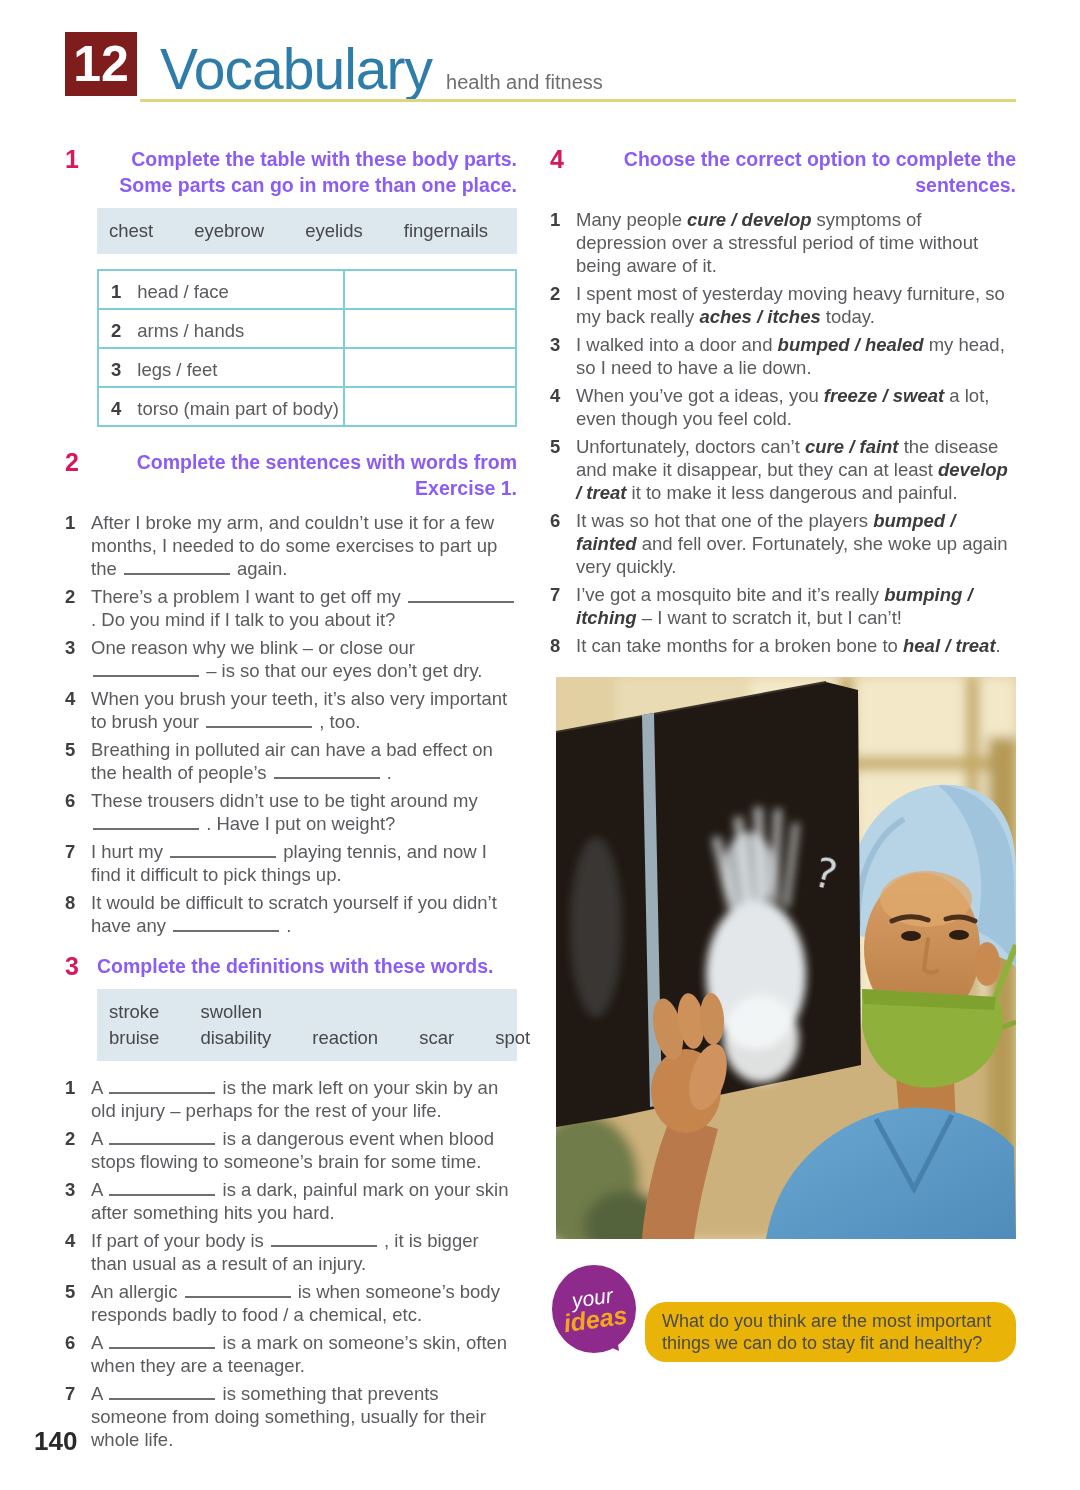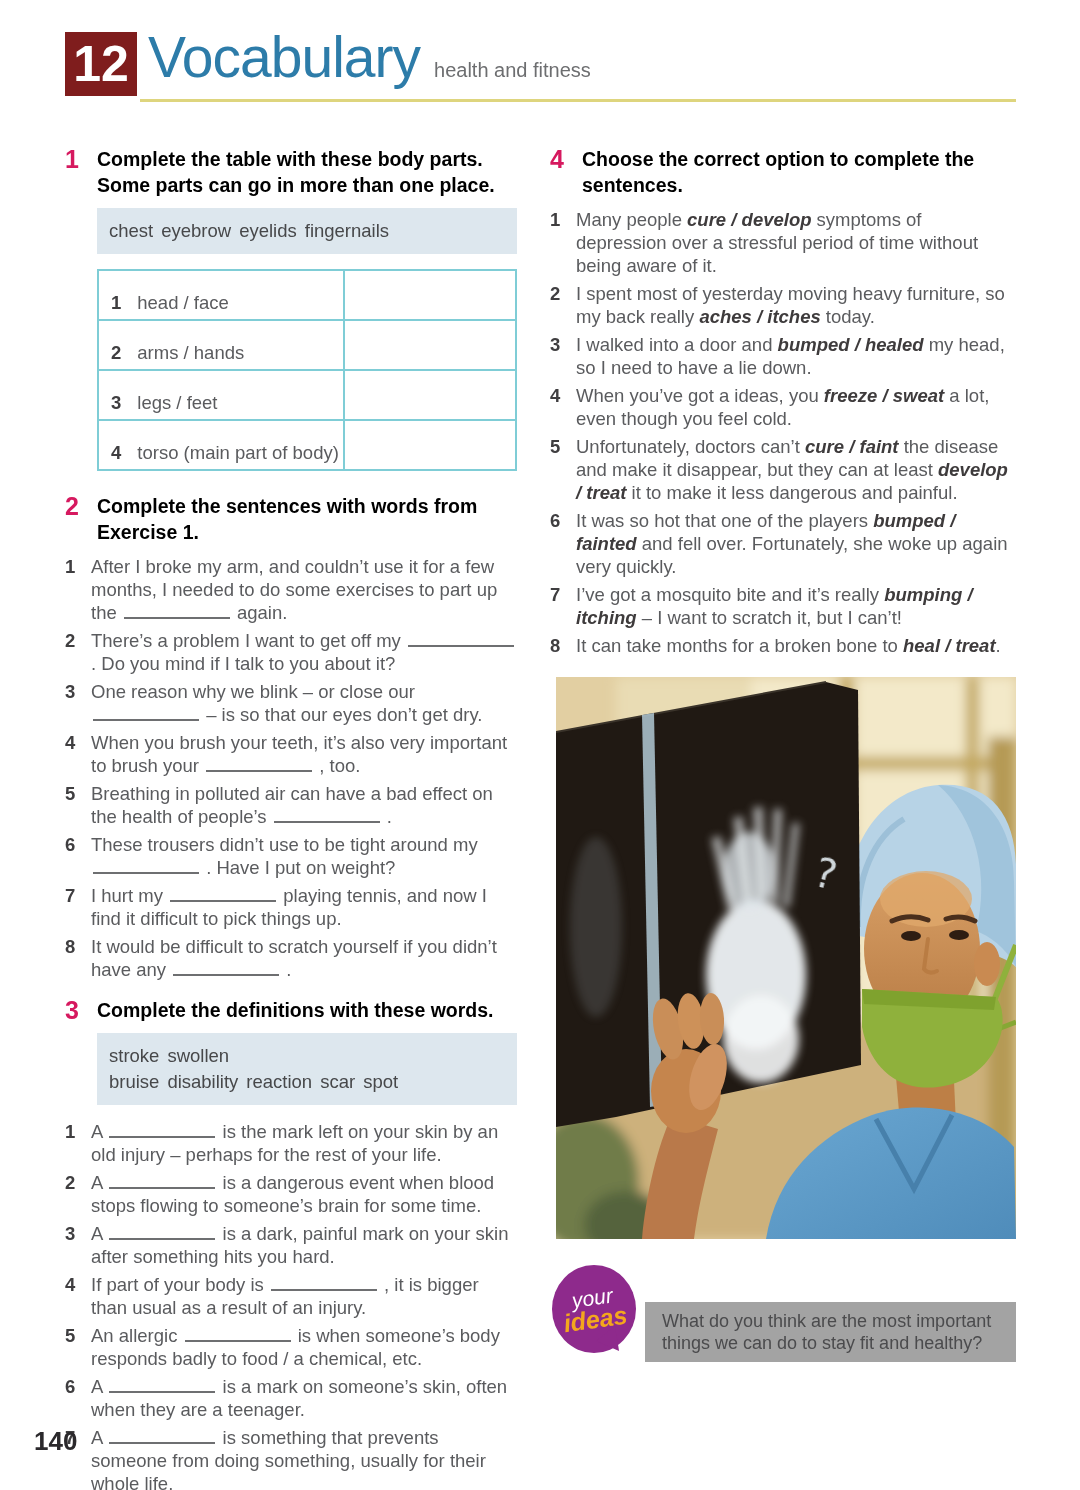--- a/index.html
+++ b/index.html
@@ -2,59 +2,59 @@
 <html><head>
 <meta charset="utf-8">
 <style>
   html,body{margin:0;padding:0;background:#ffffff;}
   body{font-family:"Liberation Sans","DejaVu Sans",sans-serif;}
   .page{position:relative;width:1080px;height:1490px;background:#ffffff;overflow:hidden;}
 
   
   .unit-badge{position:absolute;left:65px;top:32px;width:72px;height:64px;background:#7f1d1d;
     color:#ffffff;font-size:50px;font-weight:bold;display:flex;align-items:center;justify-content:center;}
-  .main-title{position:absolute;left:148px;top:24px;margin:0;font-weight:normal;white-space:nowrap;text-align:center;}
+  .main-title{position:absolute;left:148px;top:24px;margin:12px;font-weight:normal;white-space:nowrap;text-align:center;}
   .title-word{font-size:57px;color:#2d7ca9;letter-spacing:-1px;}
   .title-sub{font-size:20px;color:#6d6e70;margin-left:14px;}
   .title-rule{position:absolute;left:140px;top:99px;width:876px;height:3px;background:#ded57e;}
 
   
   .col{position:absolute;top:146px;}
   .col-left{left:65px;width:452px;}
   .col-right{left:550px;width:466px;}
 
   
   .ex-head{display:flex;margin:0 0 10px 0;}
   .ex-num{flex:none;width:32px;font-size:25px;line-height:26px;font-weight:bold;color:#d6195f;}
-  .ex-title{margin:0;font-size:19.5px;line-height:26px;font-weight:bold;color:#000000;}
+  .ex-title{margin:0;font-size:19.5px;line-height:26px;font-weight:bold;color:#8b5cf6;text-align:right;}
 
   .word-box{margin-left:32px;background:#dde7ee;padding:10px 12px;margin-bottom:15px;}
-  .word-row{display:flex;gap:8px;}
+  .word-row{display:flex;gap:41px;}
   .word{font-size:18.5px;line-height:26px;color:#47484a;white-space:nowrap;}
 
   .body-table{margin-left:32px;width:420px;border-collapse:collapse;margin-bottom:22px;table-layout:fixed;}
-  .body-table td{border:2px solid #7fcdd6;height:33px;font-size:18.5px;color:#5a5b5e;padding:15px 0 0 12px;background:#ffffff;}
+  .body-table td{border:2px solid #7fcdd6;height:33px;font-size:18.5px;color:#5a5b5e;padding:4px 0 0 12px;background:#ffffff;}
   .body-table td.c1{width:232px;}
   .row-num{font-weight:bold;color:#3f3e40;margin-right:16px;}
 
   .items{margin-bottom:16px;}
   .item{display:flex;margin-bottom:5px;}
   .item-num{flex:none;width:26px;font-size:18.5px;line-height:23px;font-weight:bold;color:#3f3e40;}
   .item-body{font-size:18.5px;line-height:23px;color:#5a5b5e;}
   .opt{font-weight:bold;font-style:italic;color:#3e3b3c;}
   .blank{display:inline-block;width:106px;height:0.72em;border-bottom:2px solid #6e6f71;margin:0 2px;}
 
   
   .photo{margin:20px 0 0 6px;width:460px;height:562px;padding:0;}
   .photo svg{display:block;}
 
   
   .ideas{position:relative;margin-top:26px;height:112px;}
   .ideas-box{position:absolute;left:95px;top:37px;width:371px;min-height:60px;box-sizing:border-box;
-    background:#a3a3a3;display:flex;align-items:center;padding:8px 10px 8px 17px;}
+    background:#eab308;display:flex;align-items:center;padding:8px 10px 8px 17px;border-radius:21px;}
   .ideas-box p{margin:0;font-size:18px;line-height:22px;color:#4b4b4d;}
   .bubble{position:absolute;left:2px;top:0;width:84px;height:88px;background:#8e2a8c;border-radius:50%;
     display:flex;flex-direction:column;align-items:center;justify-content:center;}
   .bubble::after{content:"";position:absolute;right:8px;bottom:-11px;width:0;height:0;
     border:12px solid transparent;border-top:22px solid #8e2a8c;transform:rotate(-38deg);}
   .bubble-inner{transform:rotate(-8deg);text-align:center;}
   .b1{display:block;color:#ffffff;font-size:21px;font-style:italic;line-height:19px;}
   .b2{display:block;color:#f4a71d;font-size:25px;font-weight:bold;font-style:italic;line-height:24px;}
 
   .pageno{position:absolute;left:34px;top:1426px;font-size:26px;font-weight:bold;color:#2b292c;}

